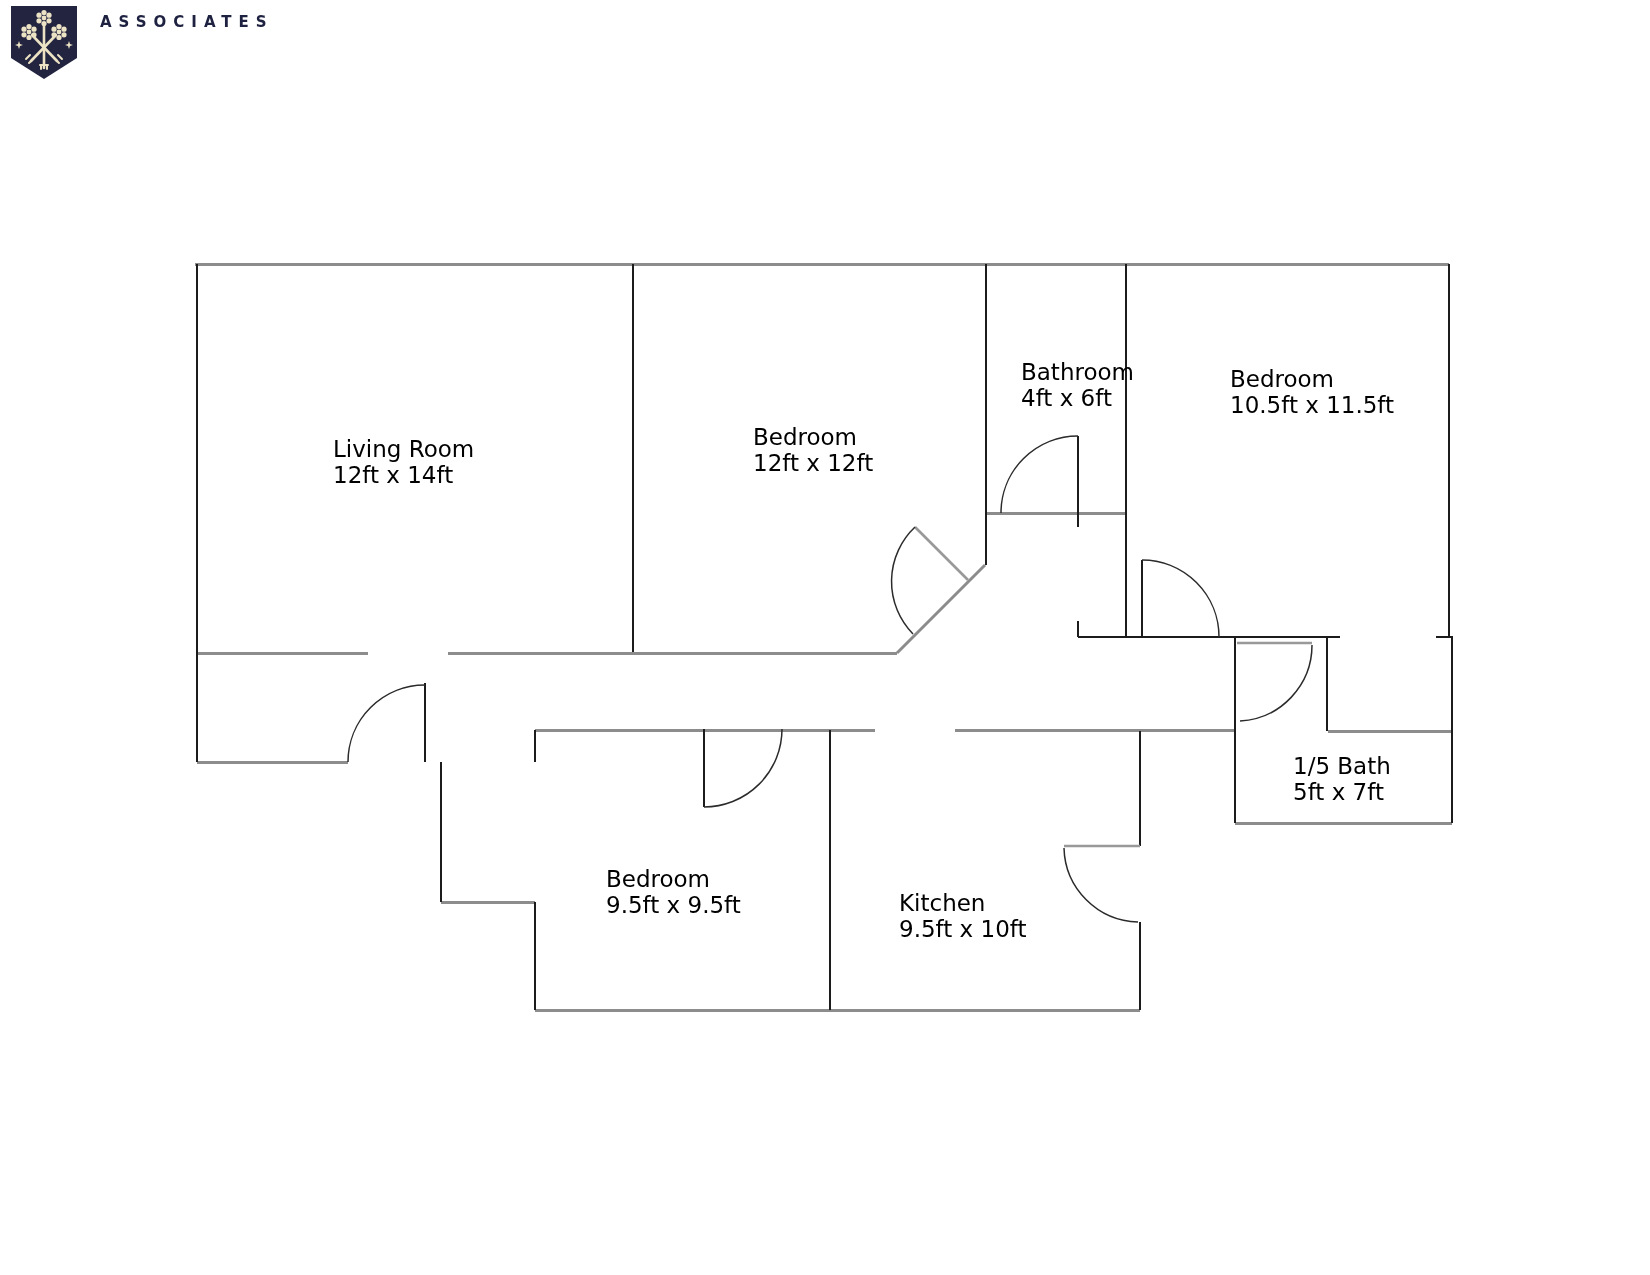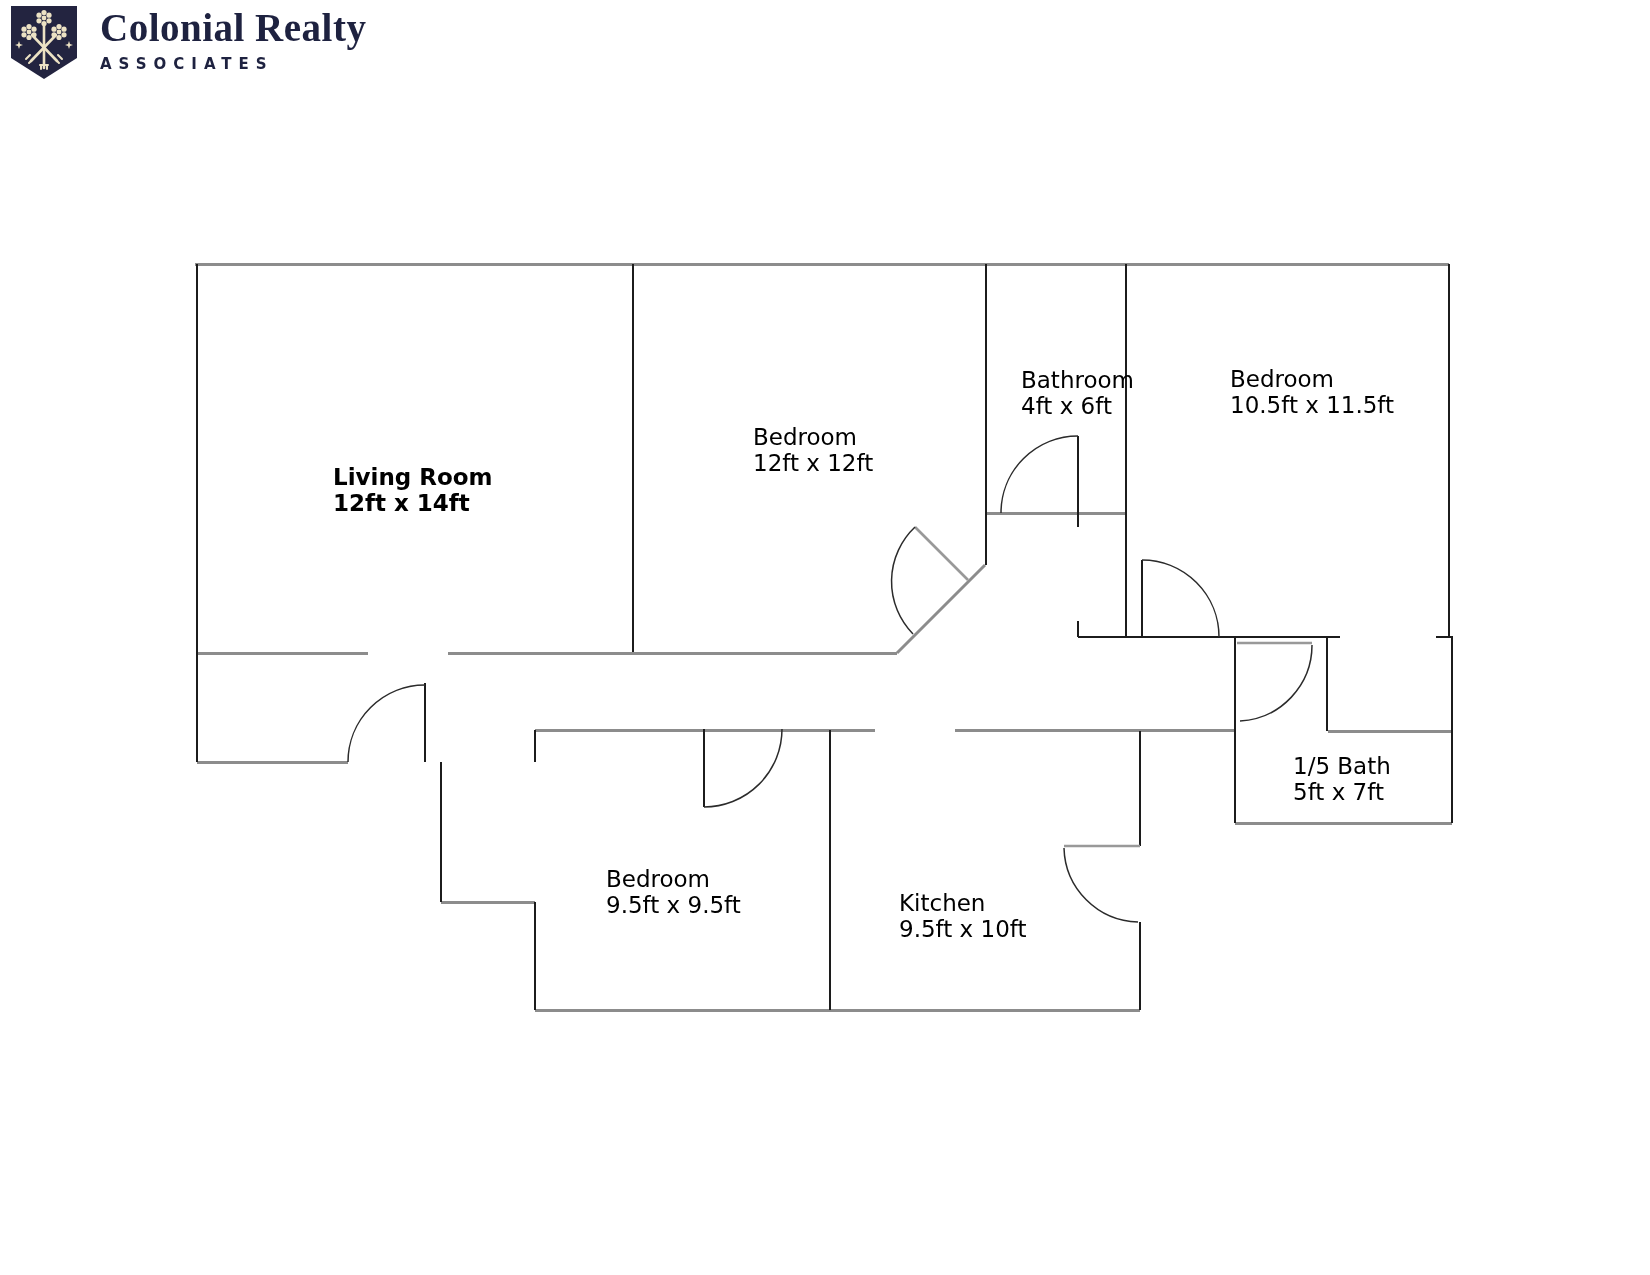--- a/index.html
+++ b/index.html
@@ -66,21 +66,20 @@
           <circle cx="49" cy="32.5" r="2.6"></circle>
             <circle cx="44" cy="29.8" r="2.6"></circle>
             <circle cx="44" cy="24.2" r="2.6"></circle>
         </g>
 
         <path d="M9,36 L10,39 L13,40 L10,41 L9,44 L8,41 L5,40 L8,39 Z"></path>
         <path d="M59,36 L60,39 L63,40 L60,41 L59,44 L58,41 L55,40 L58,39 Z"></path>
       </g>
     </svg>
     <div id="brand-text">
-      <div id="brand-name">Colonial Realty</div>
       <div id="brand-sub">ASSOCIATES</div>
     </div>
   </div>
 
   <svg id="plan" viewBox="0 0 1650 1275">
 
     <g stroke="#8c8c8c" stroke-width="3" fill="none" shape-rendering="crispEdges">
       <path d="M195,264 H1449"></path>
       <path d="M197,653 H368"></path>
         <path d="M448,653 H897"></path>
@@ -132,29 +131,29 @@
       <path d="M348,762 A77,77 0 0 1 425,685"></path>
       <path d="M915,527 A75,75 0 0 0 913,634"></path>
       <path d="M1001,513 A77,77 0 0 1 1078,436"></path>
       <path d="M1142,560 A77,77 0 0 1 1219,637"></path>
       <path d="M1312,645 A76,76 0 0 1 1240,721"></path>
       <path d="M1064,848 A76,76 0 0 0 1138,922"></path>
       <path d="M704,807 A78,78 0 0 0 782,729"></path>
     </g>
   </svg>
 
-  <div class="room-label" style="left:333px;top:464px;font-weight:bold;">
+  <div class="room-label" style="left:333px;top:436px;">
     <div>Living Room</div>
     <div>12ft x 14ft</div>
   </div>
   <div class="room-label" style="left:753px;top:424px;">
     <div>Bedroom</div>
     <div>12ft x 12ft</div>
   </div>
-  <div class="room-label" style="left:1021px;top:367px;">
+  <div class="room-label" style="left:1021px;top:359px;">
     <div>Bathroom</div>
     <div>4ft x 6ft</div>
   </div>
   <div class="room-label" style="left:1230px;top:366px;">
     <div>Bedroom</div>
     <div>10.5ft x 11.5ft</div>
   </div>
   <div class="room-label" style="left:1293px;top:753px;">
     <div>1/5 Bath</div>
     <div>5ft x 7ft</div>

